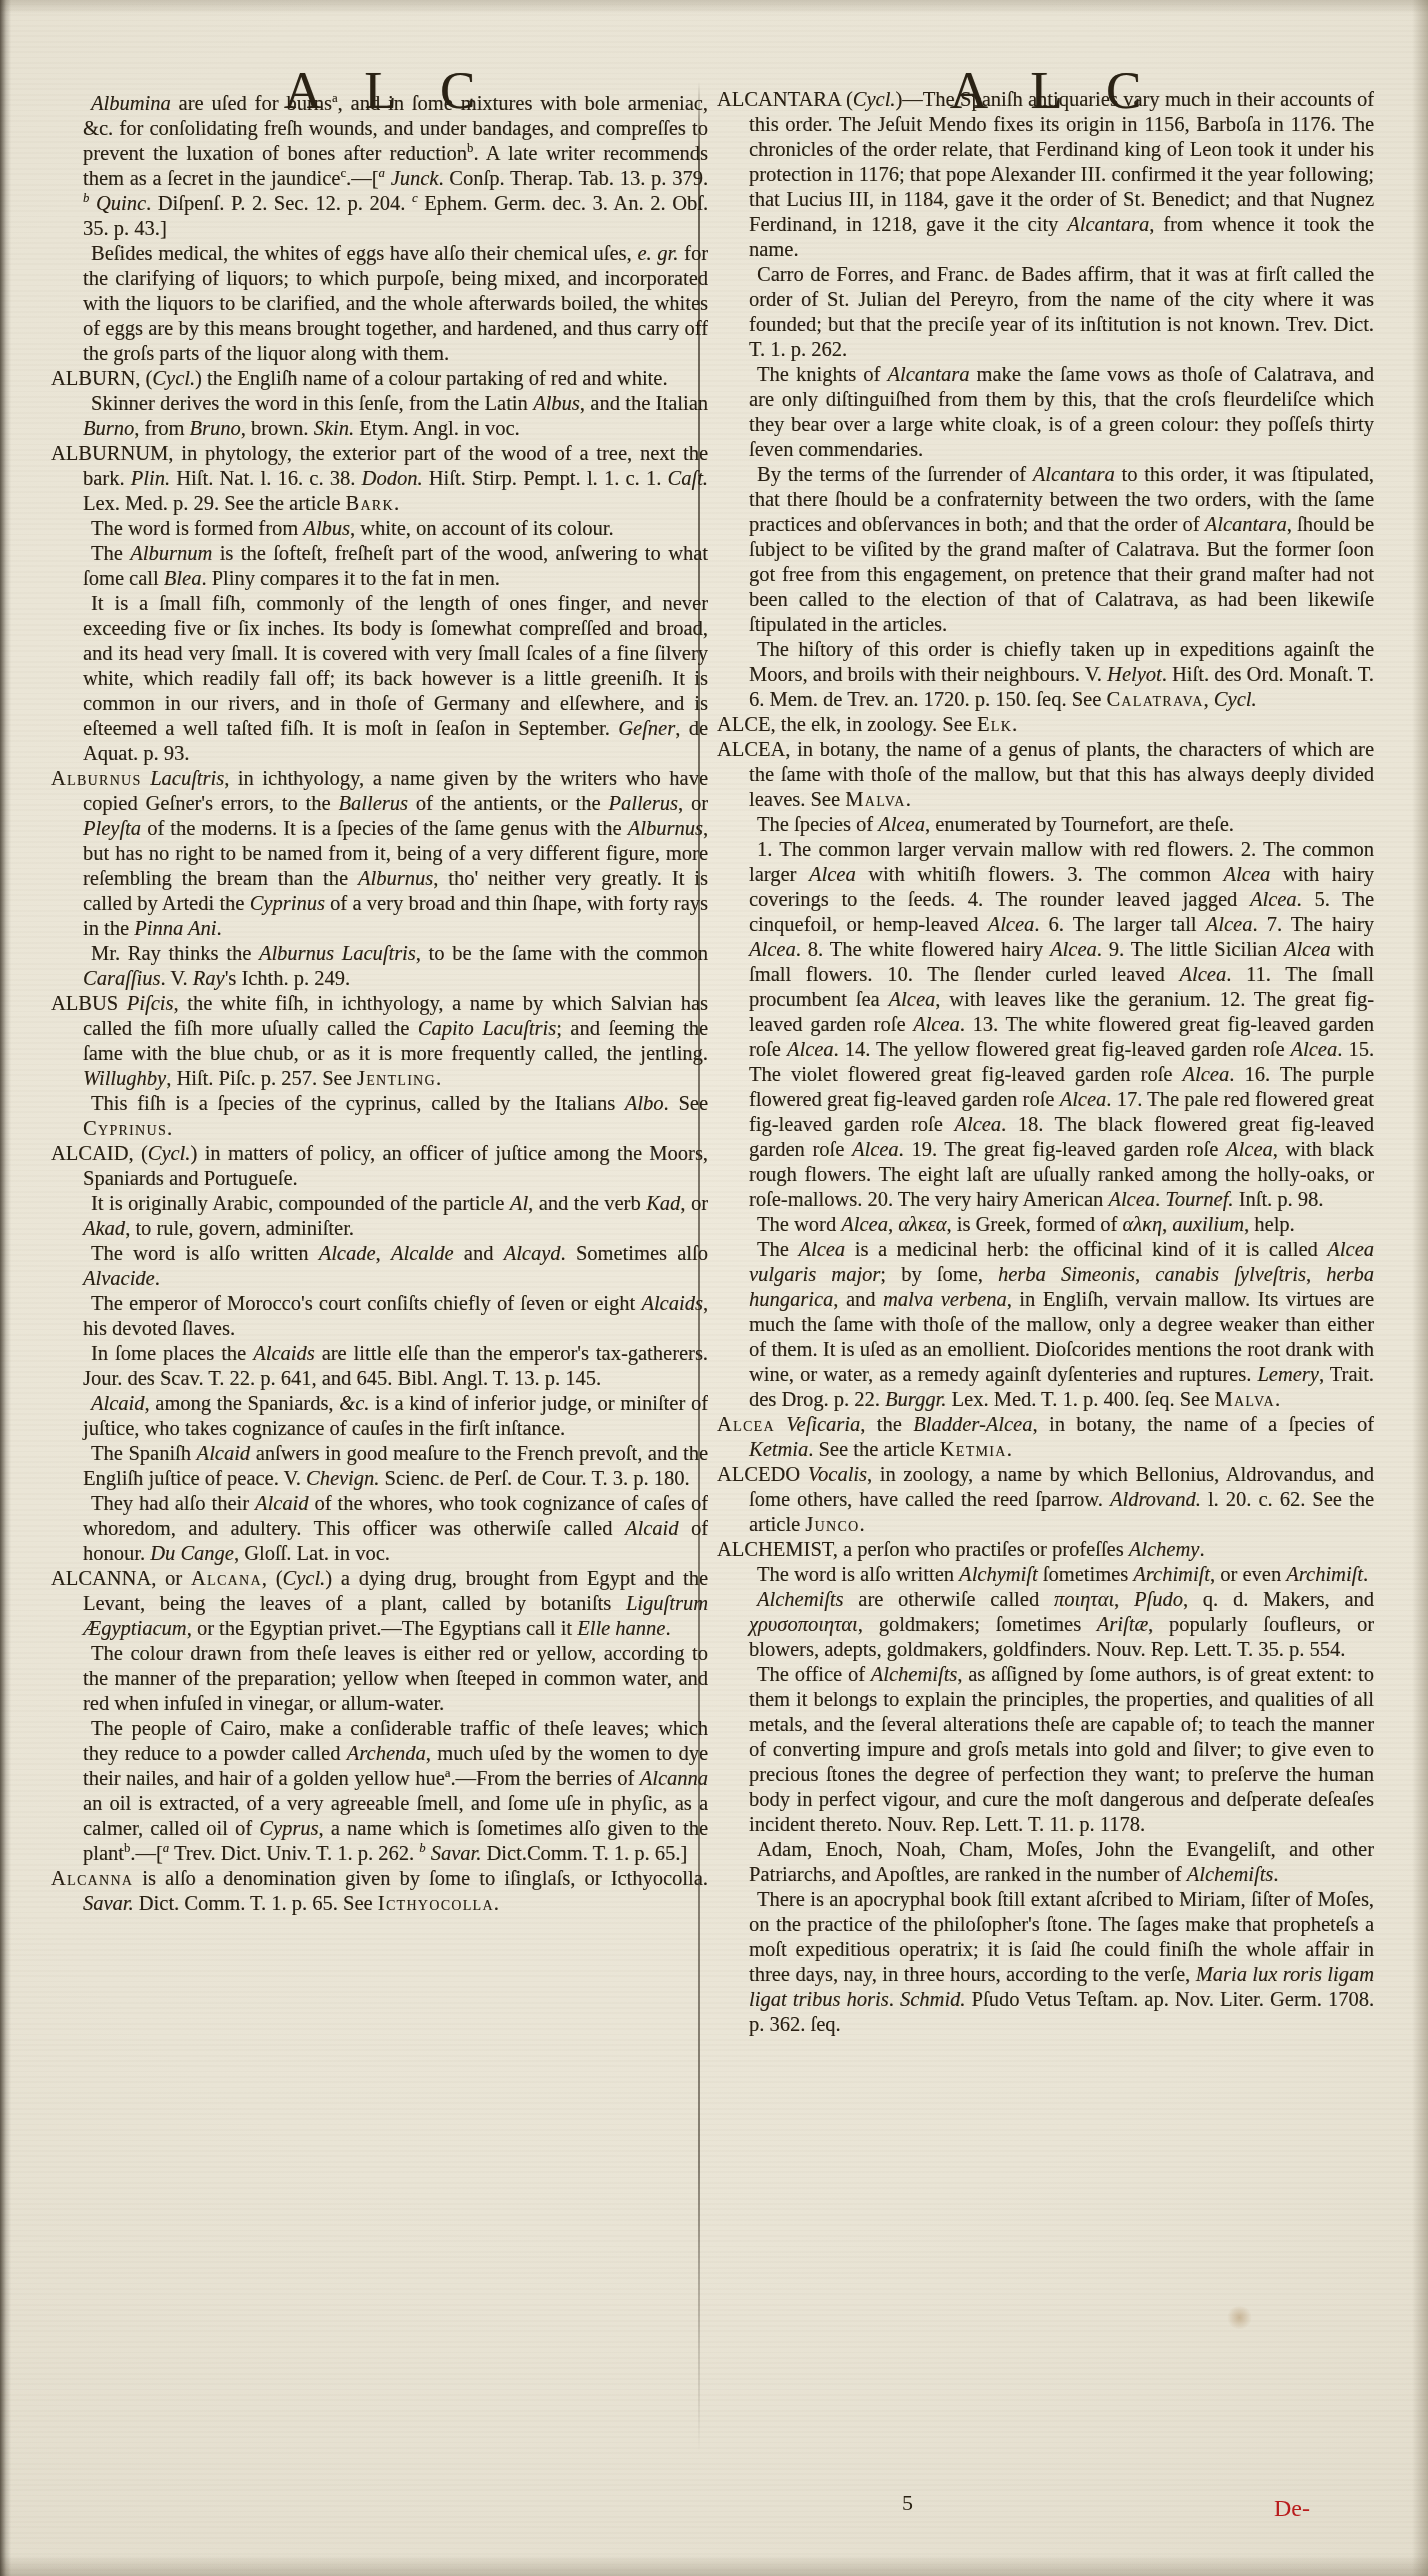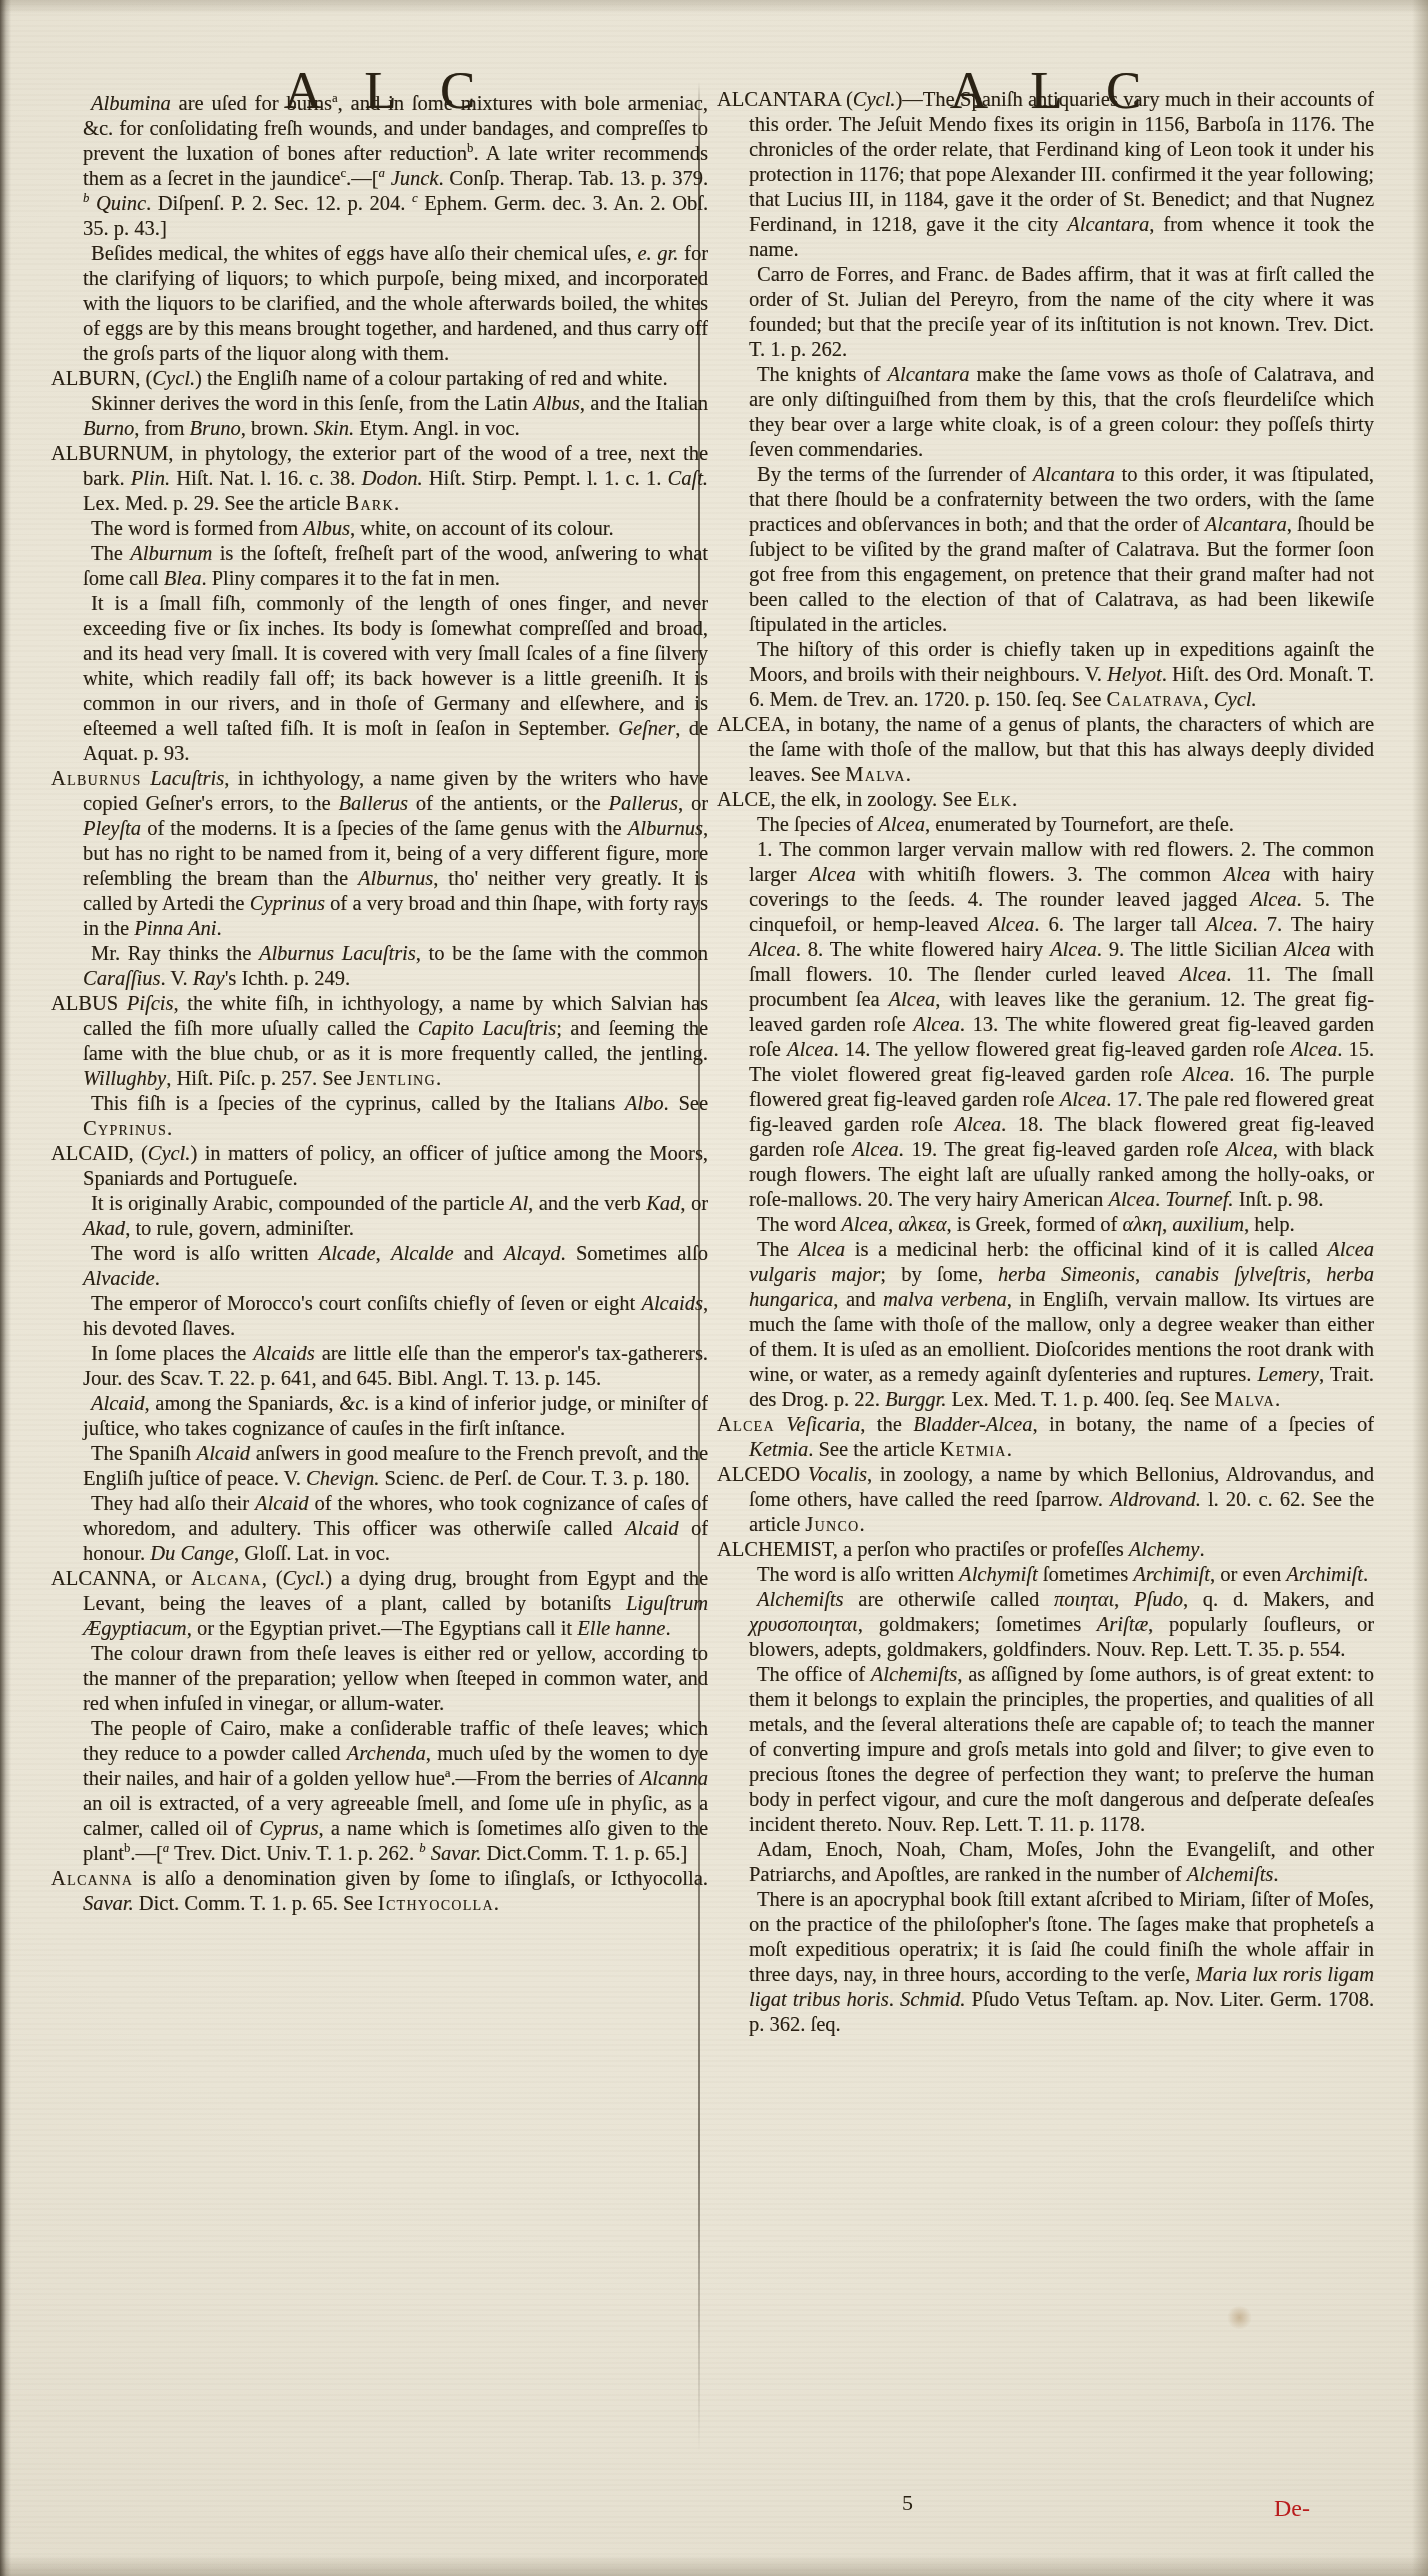--- a/index.html
+++ b/index.html
@@ -78,22 +78,22 @@
       <p class="sub">The people of Cairo, make a conſiderable traffic of theſe leaves; which they reduce to a powder called <span class="i">Archenda</span>, much uſed by the women to dye their nailes, and hair of a golden yellow hue<span class="su">a</span>.—From the berries of <span class="i">Alcanna</span> an oil is extracted, of a very agreeable ſmell, and ſome uſe in phyſic, as a calmer, called oil of <span class="i">Cyprus</span>, a name which is ſometimes alſo given to the plant<span class="su">b</span>.—[<span class="isu">a</span> Trev. Dict. Univ. T. 1. p. 262. <span class="isu">b</span> <span class="i">Savar.</span> Dict.Comm. T. 1. p. 65.]</p>
       <p class="entry"><span class="sc">Alcanna</span> is alſo a denomination given by ſome to iſinglaſs, or Icthyocolla. <span class="i">Savar.</span> Dict. Comm. T. 1. p. 65. See <span class="sc">Icthyocolla</span>.</p>
     </div>
   <div class="colrule"></div>
   <div class="col col-right">
       <p class="entry">ALCANTARA (<span class="i">Cycl.</span>)—The Spaniſh antiquaries vary much in their accounts of this order. The Jeſuit Mendo fixes its origin in 1156, Barboſa in 1176. The chronicles of the order relate, that Ferdinand king of Leon took it under his protection in 1176; that pope Alexander III. confirmed it the year following; that Lucius III, in 1184, gave it the order of St. Benedict; and that Nugnez Ferdinand, in 1218, gave it the city <span class="i">Alcantara</span>, from whence it took the name.</p>
       <p class="sub">Carro de Forres, and Franc. de Bades affirm, that it was at firſt called the order of St. Julian del Pereyro, from the name of the city where it was founded; but that the preciſe year of its inſtitution is not known. Trev. Dict. T. 1. p. 262.</p>
       <p class="sub">The knights of <span class="i">Alcantara</span> make the ſame vows as thoſe of Calatrava, and are only diſtinguiſhed from them by this, that the croſs fleurdeliſce which they bear over a large white cloak, is of a green colour: they poſſeſs thirty ſeven commendaries.</p>
       <p class="sub">By the terms of the ſurrender of <span class="i">Alcantara</span> to this order, it was ſtipulated, that there ſhould be a confraternity between the two orders, with the ſame practices and obſervances in both; and that the order of <span class="i">Alcantara</span>, ſhould be ſubject to be viſited by the grand maſter of Calatrava. But the former ſoon got free from this engagement, on pretence that their grand maſter had not been called to the election of that of Calatrava, as had been likewiſe ſtipulated in the articles.</p>
       <p class="sub">The hiſtory of this order is chiefly taken up in expeditions againſt the Moors, and broils with their neighbours. V. <span class="i">Helyot</span>. Hiſt. des Ord. Monaſt. T. 6. Mem. de Trev. an. 1720. p. 150. ſeq. See <span class="sc">Calatrava</span>, <span class="i">Cycl.</span></p>
+      <p class="entry">ALCE, the elk, in zoology. See <span class="sc">Elk</span>.</p>
       <p class="entry">ALCEA, in botany, the name of a genus of plants, the characters of which are the ſame with thoſe of the mallow, but that this has always deeply divided leaves. See <span class="sc">Malva</span>.</p>
-      <p class="entry">ALCE, the elk, in zoology. See <span class="sc">Elk</span>.</p>
       <p class="sub">The ſpecies of <span class="i">Alcea</span>, enumerated by Tournefort, are theſe.</p>
       <p class="sub">1. The common larger vervain mallow with red flowers. 2. The common larger <span class="i">Alcea</span> with whitiſh flowers. 3. The common <span class="i">Alcea</span> with hairy coverings to the ſeeds. 4. The rounder leaved jagged <span class="i">Alcea</span>. 5. The cinquefoil, or hemp-leaved <span class="i">Alcea</span>. 6. The larger tall <span class="i">Alcea</span>. 7. The hairy <span class="i">Alcea</span>. 8. The white flowered hairy <span class="i">Alcea</span>. 9. The little Sicilian <span class="i">Alcea</span> with ſmall flowers. 10. The ſlender curled leaved <span class="i">Alcea</span>. 11. The ſmall procumbent ſea <span class="i">Alcea</span>, with leaves like the geranium. 12. The great fig-leaved garden roſe <span class="i">Alcea</span>. 13. The white flowered great fig-leaved garden roſe <span class="i">Alcea</span>. 14. The yellow flowered great fig-leaved garden roſe <span class="i">Alcea</span>. 15. The violet flowered great fig-leaved garden roſe <span class="i">Alcea</span>. 16. The purple flowered great fig-leaved garden roſe <span class="i">Alcea</span>. 17. The pale red flowered great fig-leaved garden roſe <span class="i">Alcea</span>. 18. The black flowered great fig-leaved garden roſe <span class="i">Alcea</span>. 19. The great fig-leaved garden roſe <span class="i">Alcea</span>, with black rough flowers. The eight laſt are uſually ranked among the holly-oaks, or roſe-mallows. 20. The very hairy American <span class="i">Alcea</span>. <span class="i">Tournef.</span> Inſt. p. 98.</p>
       <p class="sub">The word <span class="i">Alcea</span>, <span class="i">αλκεα</span>, is Greek, formed of <span class="i">αλκη</span>, <span class="i">auxilium</span>, help.</p>
       <p class="sub">The <span class="i">Alcea</span> is a medicinal herb: the officinal kind of it is called <span class="i">Alcea vulgaris major</span>; by ſome, <span class="i">herba Simeonis</span>, <span class="i">canabis ſylveſtris</span>, <span class="i">herba hungarica</span>, and <span class="i">malva verbena</span>, in Engliſh, vervain mallow. Its virtues are much the ſame with thoſe of the mallow, only a degree weaker than either of them. It is uſed as an emollient. Dioſcorides mentions the root drank with wine, or water, as a remedy againſt dyſenteries and ruptures. <span class="i">Lemery</span>, Trait. des Drog. p. 22. <span class="i">Burggr.</span> Lex. Med. T. 1. p. 400. ſeq. See <span class="sc">Malva</span>.</p>
       <p class="entry"><span class="sc">Alcea</span> <span class="i">Veſicaria</span>, the <span class="i">Bladder-Alcea</span>, in botany, the name of a ſpecies of <span class="i">Ketmia</span>. See the article <span class="sc">Ketmia</span>.</p>
       <p class="entry">ALCEDO <span class="i">Vocalis</span>, in zoology, a name by which Bellonius, Aldrovandus, and ſome others, have called the reed ſparrow. <span class="i">Aldrovand.</span> l. 20. c. 62. See the article <span class="sc">Junco</span>.</p>
       <p class="entry">ALCHEMIST, a perſon who practiſes or profeſſes <span class="i">Alchemy</span>.</p>
       <p class="sub">The word is alſo written <span class="i">Alchymiſt</span> ſometimes <span class="i">Archimiſt</span>, or even <span class="i">Archimiſt</span>.</p>
       <p class="sub"><span class="i">Alchemiſts</span> are otherwiſe called <span class="i">ποιηται</span>, <span class="i">Pſudo</span>, q. d. Makers, and <span class="i">χρυσοποιηται</span>, goldmakers; ſometimes <span class="i">Ariſtæ</span>, popularly ſoufleurs, or blowers, adepts, goldmakers, goldfinders. Nouv. Rep. Lett. T. 35. p. 554.</p>
       <p class="sub">The office of <span class="i">Alchemiſts</span>, as aſſigned by ſome authors, is of great extent: to them it belongs to explain the principles, the properties, and qualities of all metals, and the ſeveral alterations theſe are capable of; to teach the manner of converting impure and groſs metals into gold and ſilver; to give even to precious ſtones the degree of perfection they want; to preſerve the human body in perfect vigour, and cure the moſt dangerous and deſperate deſeaſes incident thereto. Nouv. Rep. Lett. T. 11. p. 1178.</p>

